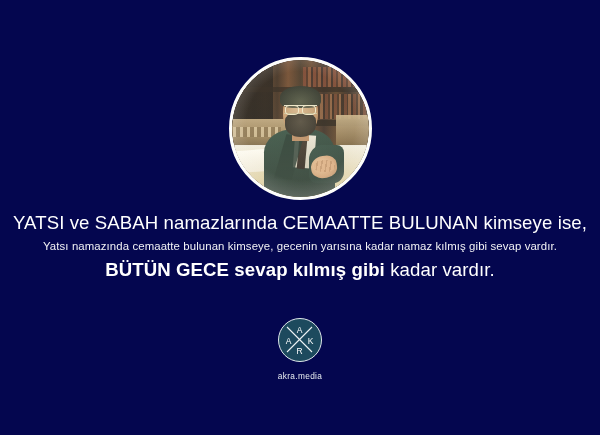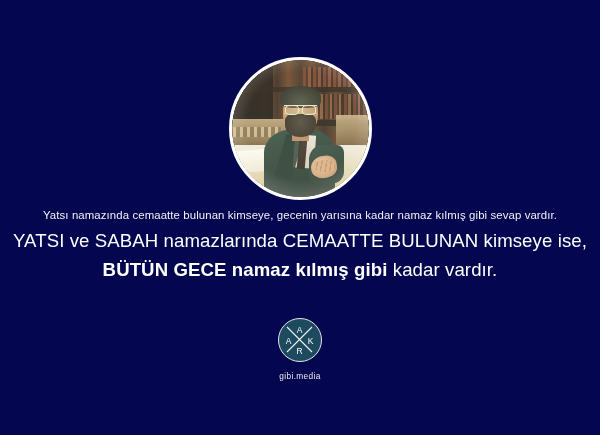--- a/index.html
+++ b/index.html
@@ -307,32 +307,32 @@
       <div class="ph ph-lens-l"></div>
       <div class="ph ph-lens-r"></div>
       <div class="ph ph-hands"></div>
       <div class="ph ph-hand-fingers"></div>
       <div class="ph ph-soft"></div>
       <div class="ph ph-vignette"></div>
     </div>
   </div>
 
   <div id="text-block">
+    <span class="line" id="line-2">YATSI ve SABAH namazlarında CEMAATTE BULUNAN kimseye ise,</span>
     <span class="line" id="line-1">Yatsı namazında cemaatte bulunan kimseye, gecenin yarısına kadar namaz kılmış gibi sevap vardır.</span>
-    <span class="line" id="line-2">YATSI ve SABAH namazlarında CEMAATTE BULUNAN kimseye ise,</span>
-    <span class="line" id="line-3"><span class="strong">BÜTÜN GECE namaz kılmış gibi</span><span> kadar vardır.</span></span>
+    <span class="line" id="line-3"><span class="strong">BÜTÜN GECE sevap kılmış gibi</span><span> kadar vardır.</span></span>
   </div>
 
   <div id="logo">
     <div id="logo-mark">
       <svg width="41" height="41" viewBox="0 0 41 41" aria-hidden="true">
         <line x1="8" y1="8" x2="33" y2="33" stroke="#eef3f5" stroke-width="1.1"></line>
         <line x1="33" y1="8" x2="8" y2="33" stroke="#eef3f5" stroke-width="1.1"></line>
         <text x="20.5" y="13.5" fill="#ffffff" font-size="8.5" font-family="Liberation Sans, sans-serif" text-anchor="middle">A</text>
         <text x="9.5" y="24.5" fill="#ffffff" font-size="8.5" font-family="Liberation Sans, sans-serif" text-anchor="middle">A</text>
         <text x="31.5" y="24.5" fill="#ffffff" font-size="8.5" font-family="Liberation Sans, sans-serif" text-anchor="middle">K</text>
         <text x="20.5" y="34.5" fill="#ffffff" font-size="8.5" font-family="Liberation Sans, sans-serif" text-anchor="middle">R</text>
       </svg>
     </div>
-    <span id="logo-text">gibi.media</span>
+    <span id="logo-text">akra.media</span>
   </div>
 
 </div>
 
 </body></html>

